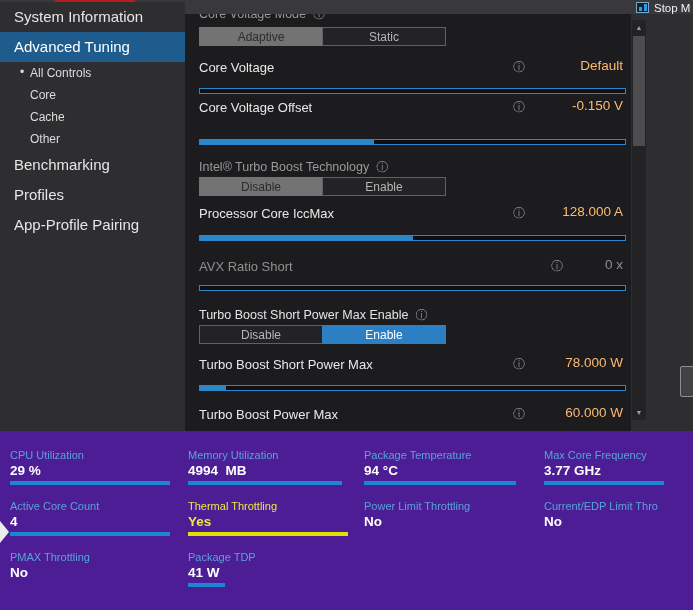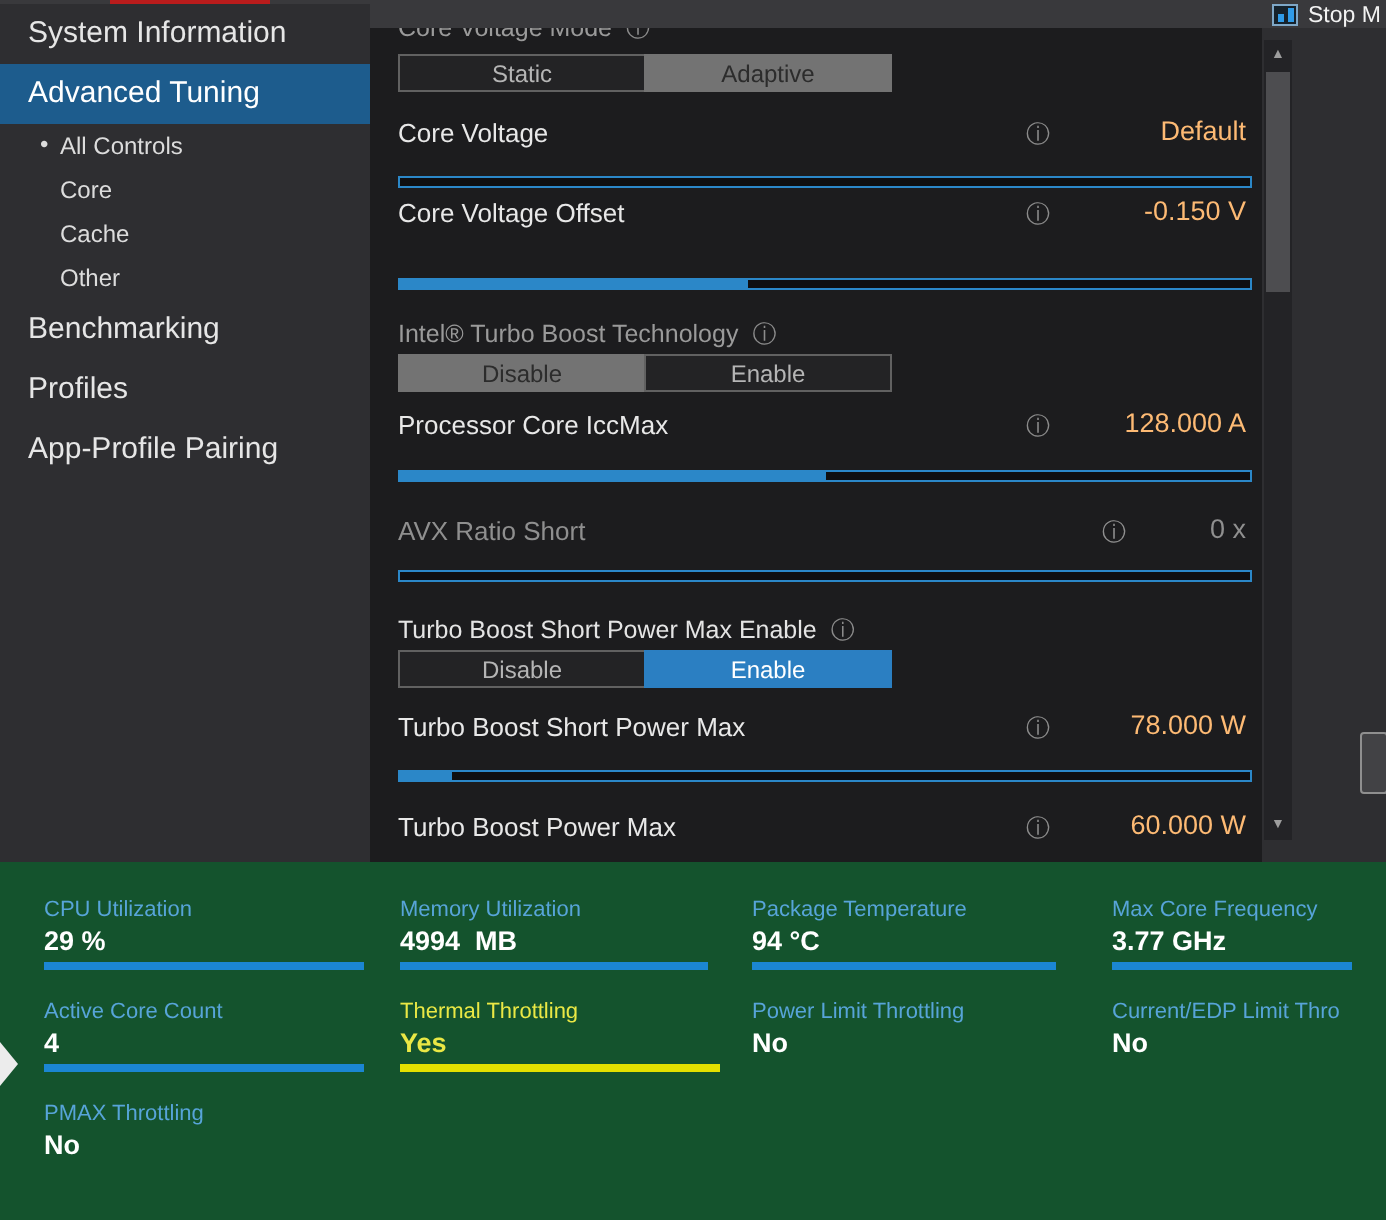--- a/index.html
+++ b/index.html
@@ -49,21 +49,21 @@
   .sb-arrow{position:absolute;left:0;width:14px;height:13px;color:#9d9d9d;font-size:7px;display:flex;align-items:center;justify-content:center;cursor:pointer}
   .sb-up{top:1px}
   .sb-down{bottom:1px}
   .sb-thumb{position:absolute;left:1px;top:16px;width:12px;height:110px;background:#4d4d50;cursor:pointer}
 
   
   .edge-btn{position:absolute;left:680px;top:366px;width:14px;height:31px;background:#424245;border:1px solid #8f8f8f;border-radius:2px;cursor:pointer}
   .flyout-arrow{position:absolute;left:0;top:521px;width:0;height:0;border-top:11px solid transparent;border-bottom:11px solid transparent;border-left:9px solid #ececec;cursor:pointer}
 
   
-  .telemetry{position:absolute;left:0;top:431px;width:693px;height:179px;background:#14532d;padding:18px 0 0 22px;display:grid;grid-template-columns:178px 176px 180px 200px;grid-auto-rows:51px}
+  .telemetry{position:absolute;left:0;top:431px;width:693px;height:179px;background:#4c1d95;padding:18px 0 0 10px;display:grid;grid-template-columns:178px 176px 180px 200px;grid-auto-rows:51px}
   .t-label{font-size:11px;color:#57a4d8}
   .t-value{font-size:13.5px;font-weight:bold;color:#fff;margin-top:2px;white-space:pre}
   .t-bar{width:160px;height:4px;margin-top:3px}
   .t-fill{height:100%;background:#1b86d2}
   .cell[data-color="yellow"] .t-label,
   .cell[data-color="yellow"] .t-value{color:#eae845}
   .cell[data-color="yellow"] .t-fill{background:#e3e000}
 </style>
 </head>
 <body>
@@ -92,22 +92,22 @@
   <div class="nav-item main">App-Profile Pairing</div>
 </nav>
 
 <main class="panel">
 
   <div class="sec-label" style="top:-8px">
     <span>Core Voltage Mode</span><span class="info-icon">ⓘ</span>
   </div>
 
   <div class="toggle" style="top:13px">
+    <div class="opt sel-gray">Adaptive</div>
     <div class="opt">Static</div>
-    <div class="opt sel-gray">Adaptive</div>
   </div>
 
   <div class="ctl-row" style="top:44px">
     <span class="ctl-label">Core Voltage</span>
     <span class="info-icon">ⓘ</span>
     <span class="ctl-value">Default</span>
   </div>
   <div class="slider" style="top:74px">
     <div class="slider-fill" style="width: 0%;"></div>
   </div>
@@ -238,15 +238,22 @@
         <div class="t-fill" style="width: 0%;"></div>
       </div>
   </div>
   <div class="cell" data-color="blue">
     <div class="t-label">PMAX Throttling</div>
     <div class="t-value">No</div>
     <div class="t-bar">
         <div class="t-fill" style="width: 0%;"></div>
       </div>
   </div>
+  <div class="cell" data-color="blue">
+    <div class="t-label">Package TDP</div>
+    <div class="t-value">41 W</div>
+    <div class="t-bar">
+        <div class="t-fill" style="width: 23%;"></div>
+      </div>
+  </div>
 </div>
 
 <div class="flyout-arrow"></div>
 
 </body></html>

